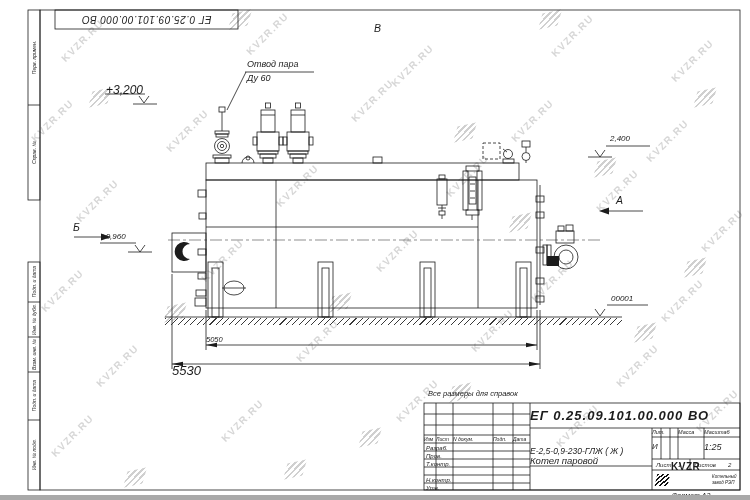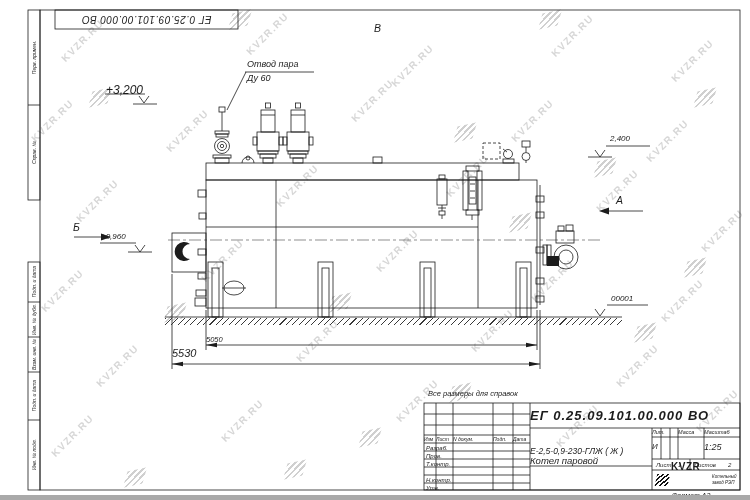--- a/index.html
+++ b/index.html
@@ -295,21 +295,21 @@
   <span class="t c" style="left:247px;top:60px;width:70px;font-size:9px">Отвод пара</span>
   <span class="t c" style="left:247px;top:74px;width:70px;font-size:9px">Ду 60</span>
   <span class="t" style="left:374px;top:23px;font-size:10.5px">В</span>
   <span class="t" style="left:73px;top:222px;font-size:10.5px">Б</span>
   <span class="t" style="left:616px;top:195px;font-size:10.5px">А</span>
   <span class="t" style="left:106px;top:84px;font-size:12px">+3,200</span>
   <span class="t" style="left:610px;top:135px;font-size:8px">2,400</span>
   <span class="t" style="left:101px;top:233px;font-size:8px">+0,960</span>
   <span class="t" style="left:611px;top:295px;font-size:8px">00001</span>
   <span class="t c" style="left:206px;top:336px;width:331px;font-size:7.5px">5050</span>
-  <span class="t c" style="left:172px;top:348px;width:302px;font-size:11px">5530</span>
+  <span class="t c" style="left:172px;top:364px;width:302px;font-size:13px">5530</span>
 
   <span class="t" style="left:428px;top:390px;font-size:7.5px">Все размеры для справок</span>
   <span class="t c" style="left:530px;top:409px;width:210px;font-size:13px;font-weight:600;letter-spacing:1px">ЕГ 0.25.09.101.00.000  ВО</span>
   <span class="t c" style="left:530px;top:456px;width:122px;font-size:9.5px">Котел паровой</span>
   <span class="t c" style="left:530px;top:447px;width:122px;font-size:8.5px">Е-2,5-0,9-230-ГЛЖ ( Ж )</span>
   <span class="t c" style="left:424px;top:437px;width:12px;font-size:5px">Изм</span>
   <span class="t c" style="left:436px;top:437px;width:17px;font-size:5px">Лист</span>
   <span class="t c" style="left:453px;top:437px;width:40px;font-size:5px">N докум.</span>
   <span class="t c" style="left:493px;top:437px;width:20px;font-size:5px">Подп.</span>
   <span class="t c" style="left:513px;top:437px;width:17px;font-size:5px">Дата</span>

